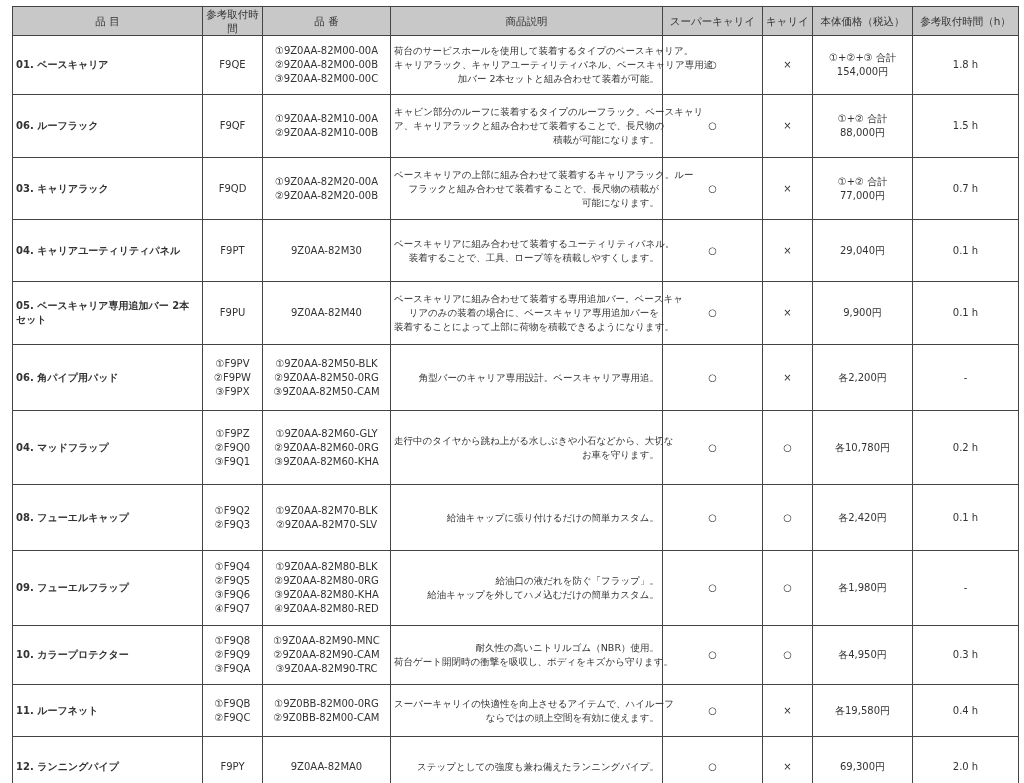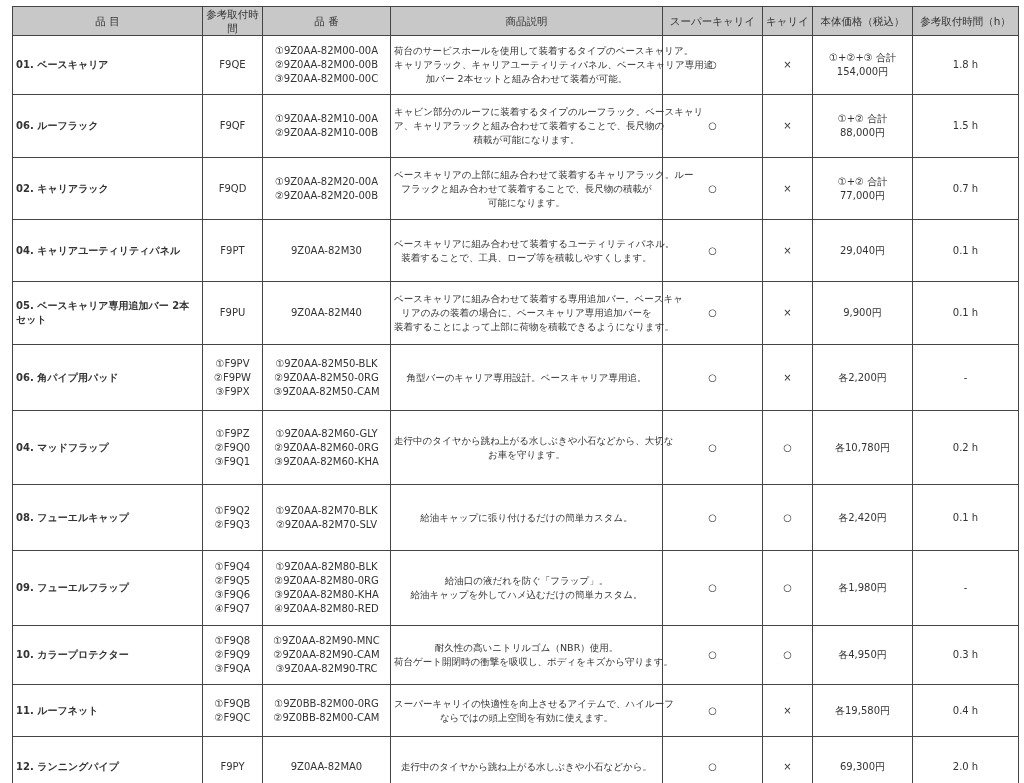--- a/index.html
+++ b/index.html
@@ -5,21 +5,21 @@
   html, body { margin: 0; padding: 0; background: #ffffff; }
   body { width: 1024px; height: 783px; overflow: hidden; position: relative;
          font-family: "DejaVu Sans", "Liberation Sans", sans-serif; color: #333; }
   table { position: absolute; left: 12px; top: 6px; border-collapse: collapse;
           table-layout: fixed; width: 1006px; }
   th, td { border: 1.5px solid #444; font-size: 10px; line-height: 14px; padding: 0 3px;
            vertical-align: middle; }
   th { background: #c8c8c8; height: 22px; font-weight: normal; font-size: 10.5px; }
   td.c { text-align: center; }
   td.l { text-align: left; font-weight: bold; }
-  td.desc { text-align: center; font-size: 9.5px; line-height: 14px; }
+  td.desc { text-align: right; font-size: 9.5px; line-height: 14px; }
   .ln { display: block; white-space: nowrap; }
 </style>
 </head>
 <body>
 
 <table>
   <colgroup>
     <col style="width:190px">
       <col style="width:60px">
       <col style="width:128px">
@@ -81,21 +81,21 @@
         </td>
         <td class="c">○</td>
         <td class="c">×</td>
         <td class="c">
           <span class="ln">①+② 合計</span>
           <span class="ln">88,000円</span>
         </td>
         <td class="c">1.5 h</td>
       </tr>
       <tr style="height: 62px;">
-        <td class="l">02. キャリアラック</td>
+        <td class="l">03. キャリアラック</td>
         <td class="c">
           <span class="ln">F9QD</span>
         </td>
         <td class="c">
           <span class="ln">①9Z0AA-82M20-00A</span>
           <span class="ln">②9Z0AA-82M20-00B</span>
         </td>
         <td class="desc">
           <span class="ln">ベースキャリアの上部に組み合わせて装着するキャリアラック。ルー</span>
           <span class="ln">フラックと組み合わせて装着することで、長尺物の積載が</span>
@@ -284,21 +284,21 @@
       </tr>
       <tr style="height: 60px;">
         <td class="l">12. ランニングパイプ</td>
         <td class="c">
           <span class="ln">F9PY</span>
         </td>
         <td class="c">
           <span class="ln">9Z0AA-82MA0</span>
         </td>
         <td class="desc">
-          <span class="ln">走行中のタイヤから跳ね上がる水しぶきや小石などから。</span>
+          <span class="ln">ステップとしての強度も兼ね備えたランニングパイプ。</span>
         </td>
         <td class="c">○</td>
         <td class="c">×</td>
         <td class="c">
           <span class="ln">69,300円</span>
         </td>
         <td class="c">2.0 h</td>
       </tr>
     </tbody>
 </table>

